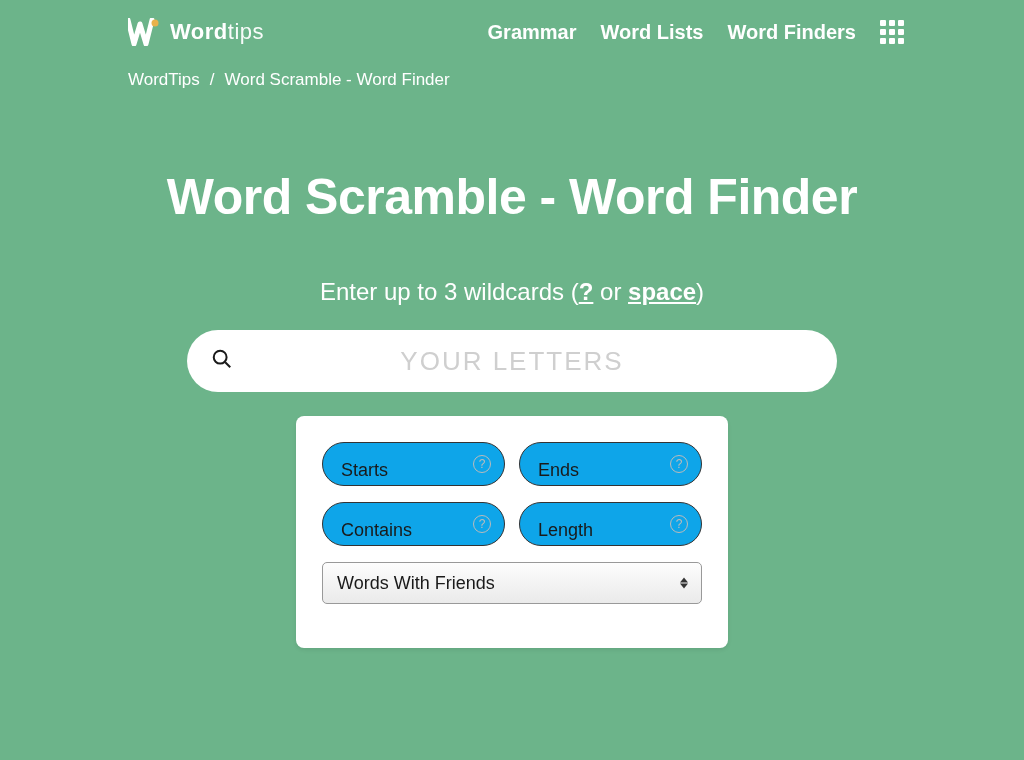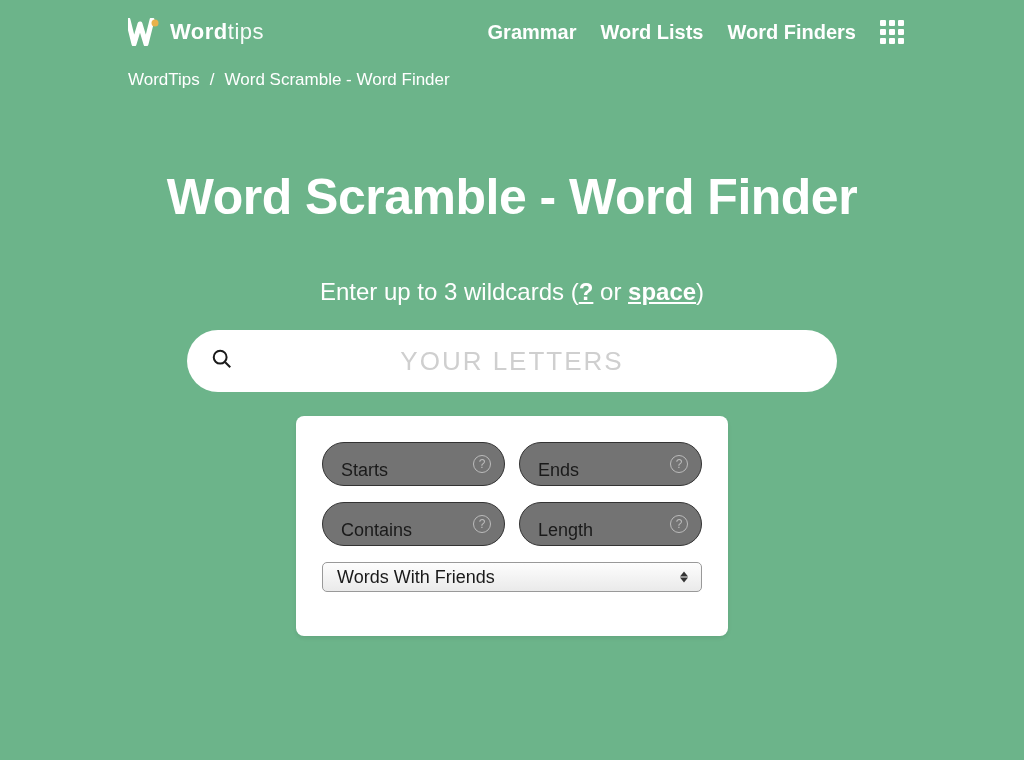--- a/index.html
+++ b/index.html
@@ -150,21 +150,21 @@
     .pill input {
       width: 100%;
       height: 44px;
       border: 1px solid #333;
       border-radius: 30px;
       padding: 12px 44px 0 18px;
       font-size: 18px;
       font-weight: 400;
       color: #1a1a1a;
       outline: none;
-      background: #737373;
+      background: #0ea5e9;
     }
     .pill input::placeholder {
       color: #1a1a1a;
     }
     .help-icon {
       position: absolute;
       right: 14px;
       top: 50%;
       transform: translateY(-50%);
       width: 18px;
@@ -177,21 +177,21 @@
       font-size: 12px;
       color: #bbb;
       cursor: pointer;
     }
     .select-wrap {
       position: relative;
       margin-bottom: 18px;
     }
     .dict-select {
       width: 100%;
-      height: 30px;
+      height: 42px;
       border: 1px solid #999;
       border-radius: 5px;
       background: linear-gradient(#fdfdfd, #eaeaea);
       padding: 0 14px;
       font-size: 18px;
       color: #1a1a1a;
       appearance: none;
       -webkit-appearance: none;
       outline: none;
       cursor: pointer;

